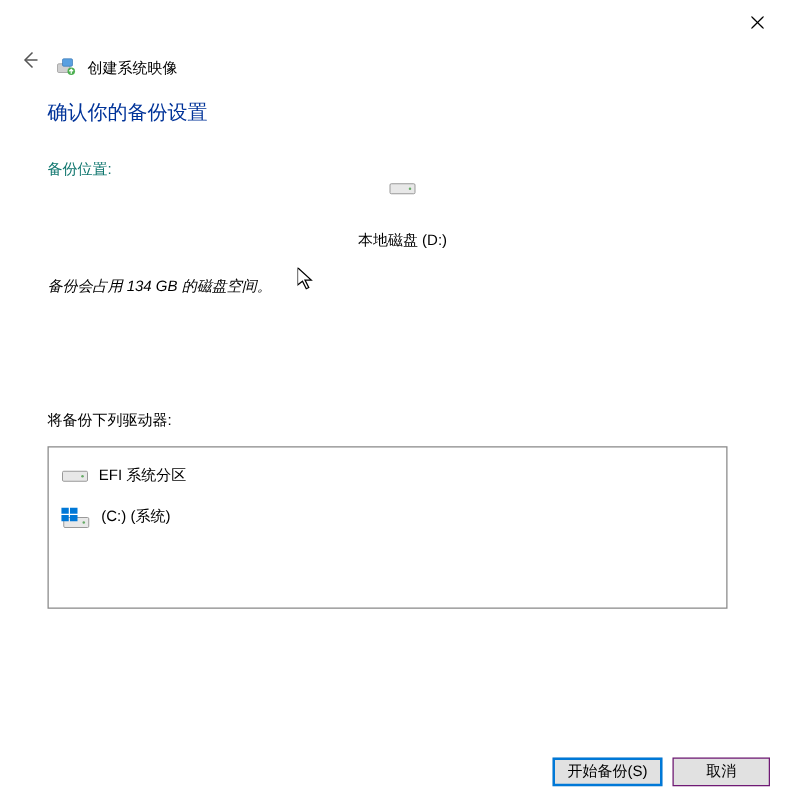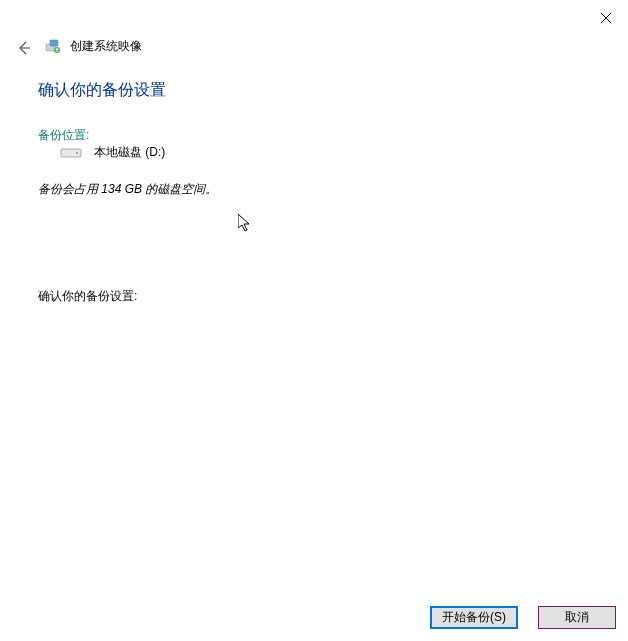--- a/index.html
+++ b/index.html
@@ -27,21 +27,21 @@
       justify-content: center;
       cursor: pointer;
       font-size: 14px;
       color: #000;
     }
     .header {
       position: absolute;
       top: 38px;
       left: 12px;
       display: flex;
-      align-items: flex-start;
+      align-items: flex-end;
       gap: 8px;
     }
     .back-arrow {
       font-size: 16px;
       color: #555;
       cursor: pointer;
       padding: 2px 4px;
     }
     .title-icon {
       width: 18px;
@@ -63,23 +63,24 @@
       font-weight: normal;
       margin-bottom: 26px;
     }
     .label {
       font-size: 12px;
       color: #0f766e;
     }
     .backup-location {
       display: flex;
       align-items: center;
-      gap: 12px;
+      gap: 26px;
       margin-left: 22px;
       margin-bottom: 20px;
+      flex-direction: column;
     }
     .disk-icon {
       width: 22px;
       height: 14px;
     }
     .size-info {
       font-size: 12px;
       color: #000;
       margin-bottom: 90px;
       font-style: italic;
@@ -109,21 +110,21 @@
     .drive-icon-windows {
       width: 24px;
       height: 16px;
       position: relative;
     }
     .footer {
       position: absolute;
       bottom: 12px;
       right: 12px;
       display: flex;
-      gap: 20px;
+      gap: 8px;
     }
     .btn {
       min-width: 78px;
       height: 23px;
       border: 1px solid #701a75;
       background: #e1e1e1;
       font-size: 12px;
       font-family: inherit;
       cursor: pointer;
       padding: 0 10px;
@@ -179,22 +180,46 @@
       <svg width="22" height="14" viewBox="0 0 22 14">
         <rect x="1" y="3" width="20" height="8" rx="1" fill="#e8e8e8" stroke="#999" stroke-width="0.8"></rect>
         <circle cx="17" cy="7" r="1" fill="#6a6"></circle>
       </svg>
     </span>
     <span>本地磁盘 (D:)</span>
   </div>
 
   <div class="size-info">备份会占用 134 GB 的磁盘空间。</div>
 
-  <div class="drives-label">确认你的备份设置:</div>
-
+  <div class="drives-label">将备份下列驱动器:</div>
+
+  <div class="drives-box">
+    <div class="drive-item">
+      <span class="drive-icon-efi">
+        <svg width="22" height="14" viewBox="0 0 22 14">
+          <rect x="1" y="3" width="20" height="8" rx="1" fill="#e8e8e8" stroke="#999" stroke-width="0.8"></rect>
+          <circle cx="17" cy="7" r="1" fill="#6a6"></circle>
+        </svg>
+      </span>
+      <span>EFI 系统分区</span>
+    </div>
+    <div class="drive-item">
+      <span class="drive-icon-windows">
+        <svg width="24" height="18" viewBox="0 0 24 18">
+          <rect x="2" y="8" width="20" height="8" rx="1" fill="#e8e8e8" stroke="#999" stroke-width="0.8"></rect>
+          <circle cx="18" cy="12" r="1" fill="#6a6"></circle>
+          <rect x="0" y="0" width="6" height="5" fill="#0078d7"></rect>
+          <rect x="7" y="0" width="6" height="5" fill="#0078d7"></rect>
+          <rect x="0" y="6" width="6" height="5" fill="#0078d7"></rect>
+          <rect x="7" y="6" width="6" height="5" fill="#0078d7"></rect>
+        </svg>
+      </span>
+      <span>(C:) (系统)</span>
+    </div>
+  </div>
 </div>
 
 <div class="footer">
   <button class="btn btn-primary">开始备份(S)</button>
   <button class="btn">取消</button>
 </div>
 
 <div class="cursor">
   <svg width="16" height="20" viewBox="0 0 16 20">
     <path d="M0 0 L0 14 L4 11 L7 17 L9 16 L6 10 L11 10 Z" fill="#fff" stroke="#000" stroke-width="1"></path>

